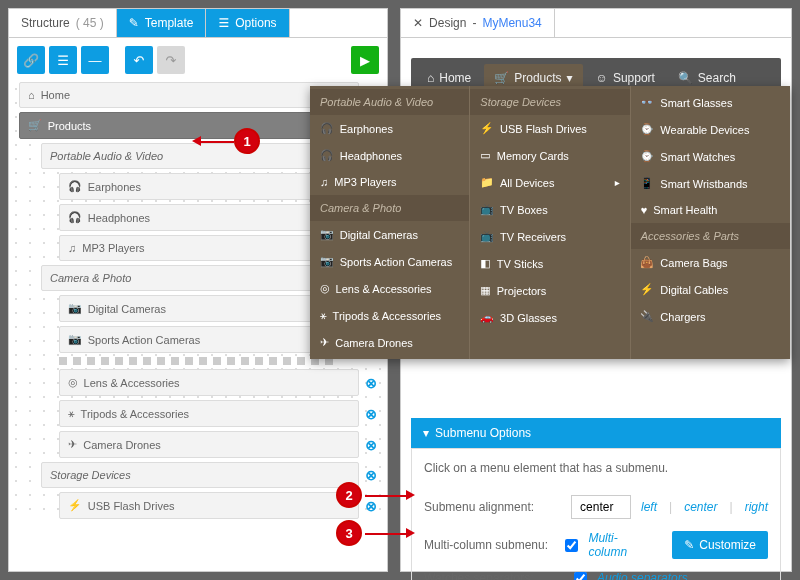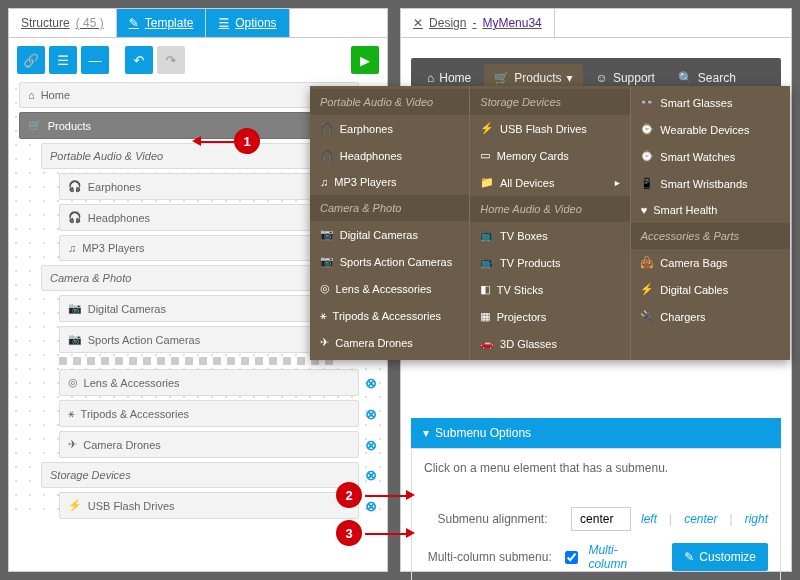--- a/index.html
+++ b/index.html
@@ -1,23 +1,23 @@
 <!DOCTYPE html>
 <html><head>
 <meta charset="utf-8">
 <style>
 * { box-sizing: border-box; margin: 0; padding: 0; font-family: Arial, sans-serif; }
 body { background: #636363; width: 800px; height: 580px; overflow: hidden; position: relative; }
 .panel { background: #fff; position: absolute; }
 .left-panel { left: 8px; top: 8px; width: 380px; height: 564px; border: 1px solid #ccc; }
 .right-panel { left: 400px; top: 8px; width: 392px; height: 564px; border: 1px solid #ccc; }
 .tabs { display: flex; background: #fff; border-bottom: 1px solid #ccc; }
-.tab { padding: 7px 12px; font-size: 12px; color: #555; border-right: 1px solid #ccc; display: flex; align-items: center; gap: 6px; cursor: pointer; text-decoration: underline; }
+.tab { padding: 7px 12px; font-size: 12px; color: #555; border-right: 1px solid #ccc; display: flex; align-items: center; gap: 6px; cursor: pointer; }
 .tab.active { background: #0d9de2; color: #fff; }
-.title { font-size: 12px; color: #4c1d95; }
+.title { font-size: 12px; color: #3b82f6; }
 .toolbar { padding: 8px; display: flex; gap: 4px; align-items: center; }
 .tbtn { width: 28px; height: 28px; background: #0d9de2; color: #fff; display: inline-flex; align-items: center; justify-content: center; border-radius: 2px; cursor: pointer; font-size: 13px; }
 .tbtn.green { background: #13b113; }
 .tbtn.gray { background: #d8d8d8; color: #999; }
 .sp { flex: 1; }
 .tree { padding: 0 10px; background: #fff; background-image: radial-gradient(#ddd 1px, transparent 1px); background-size: 14px 14px; }
 .tree-item { display: flex; align-items: center; margin-bottom: 4px; position: relative; }
 .tree-row { background: #f3f3f3; border: 1px solid #dcdcdc; padding: 6px 8px; font-size: 11px; color: #666; display: flex; align-items: center; gap: 6px; flex: 1; border-radius: 2px; cursor: pointer; }
 .tree-row.sel { background: #808080; color: #fff; border-color: #707070; }
 .tree-row.cat { font-style: italic; }
@@ -30,23 +30,23 @@
 .dbtn.active { background: #6b5d4a; }
 .mega { position: absolute; left: 310px; top: 86px; width: 480px; background: #6b5d4a; display: flex; z-index: 5; box-shadow: 0 3px 10px rgba(0,0,0,0.4); }
 .mega-col { flex: 1; border-right: 1px solid #7d6e5a; padding: 3px 0; }
 .mega-col:last-child { border-right: none; }
 .mega-head { padding: 7px 10px; font-size: 11px; color: #c5baa8; background: #605241; font-style: italic; }
 .mega-item { padding: 7px 10px; font-size: 11px; color: #fff; display: flex; align-items: center; gap: 6px; cursor: pointer; }
 .mega-item .ar { margin-left: auto; font-size: 10px; }
 .opts { margin: 10px; }
 .opts-head { background: #0d9de2; color: #fff; padding: 8px 12px; font-size: 12px; display: flex; align-items: center; gap: 6px; }
 .opts-body { padding: 12px; font-size: 12px; color: #666; border: 1px solid #ddd; }
-.opts-body p { margin-bottom: 32px; }
+.opts-body p { margin-bottom: 20px; }
 .fld { display: flex; align-items: center; gap: 10px; margin-bottom: 12px; }
-.fld label { width: 140px; text-align: center; }
+.fld label { width: 140px; text-align: left; }
 .inpt { border: 1px solid #ccc; padding: 4px 8px; font-size: 12px; width: 60px; }
 .lnk { color: #0d9de2; cursor: pointer; font-style: italic; }
 .sep { color: #ccc; margin: 0 2px; }
 .cust-btn { background: #0d9de2; color: #fff; padding: 7px 12px; font-size: 12px; display: inline-flex; align-items: center; gap: 5px; cursor: pointer; border-radius: 2px; }
 .call { position: absolute; background: #d3000c; color: #fff; width: 26px; height: 26px; border-radius: 50%; display: flex; align-items: center; justify-content: center; font-weight: bold; font-size: 13px; z-index: 10; border: 2px solid #c00; }
 .arr-line { position: absolute; background: #d3000c; height: 2px; z-index: 9; }
 .arr-head { position: absolute; width: 0; height: 0; border-top: 5px solid transparent; border-bottom: 5px solid transparent; border-right: 9px solid #d3000c; z-index: 10; }
 </style>
 </head>
 <body>
@@ -287,28 +287,27 @@
       </div>
     <div class="mega-item">
         <span>▭</span>
         <span>Memory Cards</span>
       </div>
     <div class="mega-item">
         <span>📁</span>
         <span>All Devices</span>
         <span class="ar">▸</span>
       </div>
-    <div class="mega-head">Home Audio &amp; Video</div>
     <div class="mega-item">
         <span>📺</span>
         <span>TV Boxes</span>
       </div>
     <div class="mega-item">
         <span>📺</span>
-        <span>TV Products</span>
+        <span>TV Receivers</span>
       </div>
     <div class="mega-item">
         <span>◧</span>
         <span>TV Sticks</span>
       </div>
     <div class="mega-item">
         <span>▦</span>
         <span>Projectors</span>
       </div>
     <div class="mega-item">

